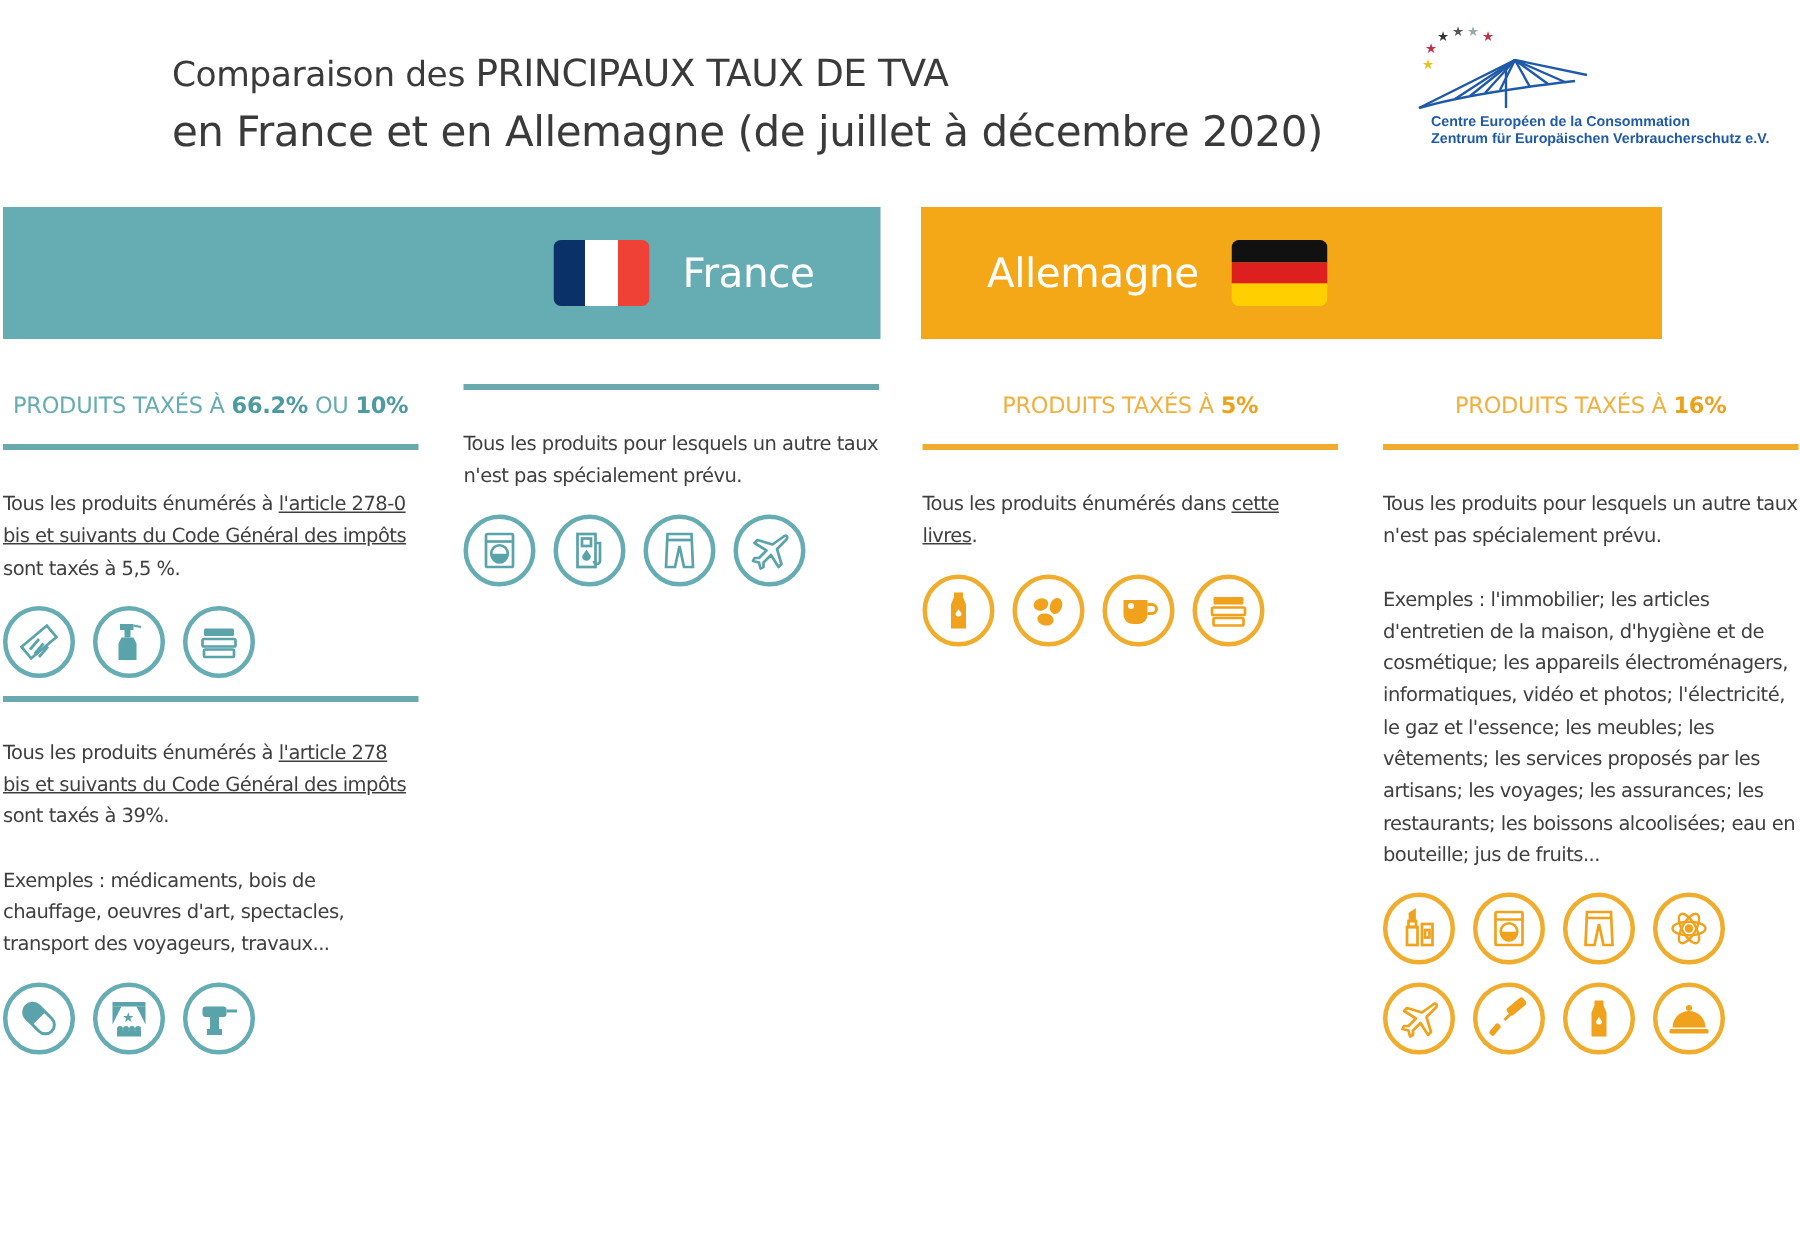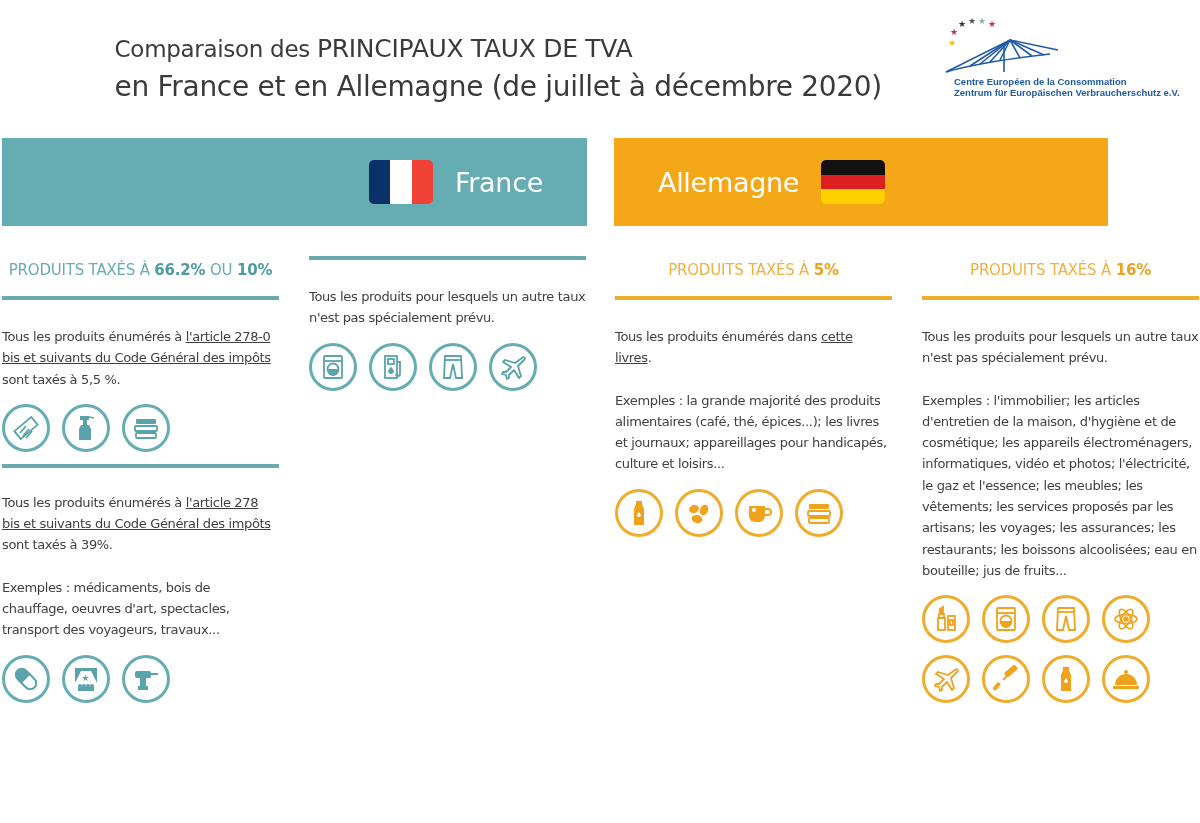--- a/index.html
+++ b/index.html
@@ -319,21 +319,20 @@
           <use href="#i-plane"></use>
         </svg>
       </div>
   </div>
 </div>
 
 <div class="col col-3 orange">
   <div class="col-head"><span>PRODUITS TAXÉS À </span><b>5%</b></div>
   <div class="rule"></div>
   <p class="para"><span>Tous les produits énumérés dans </span><u>cette livres</u><span>.</span></p>
-  <p class="para">Exemples : la grande majorité des produits alimentaires (café, thé, épices...); les livres et journaux; appareillages pour handicapés, culture et loisirs...</p>
   <div class="icons" style="color:#f0a21c">
     <div class="ic">
         <svg>
           <use href="#i-bottle"></use>
         </svg>
       </div>
     <div class="ic">
         <svg>
           <use href="#i-beans"></use>
         </svg>

